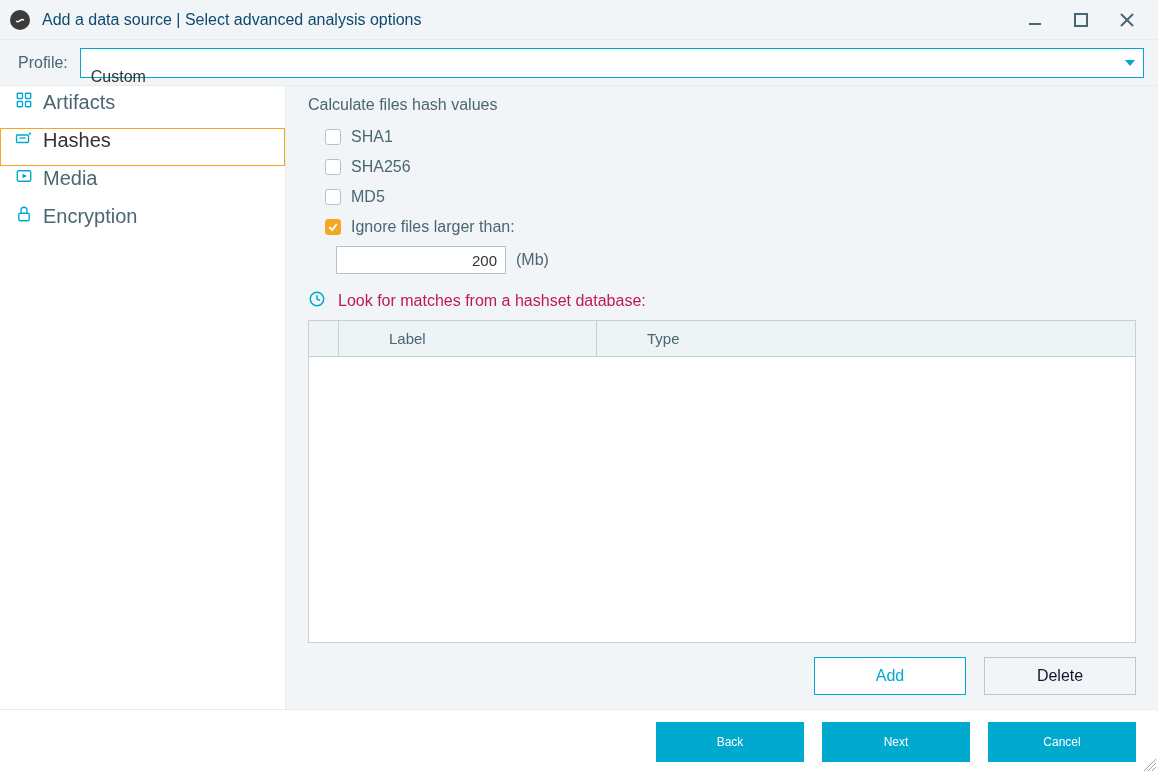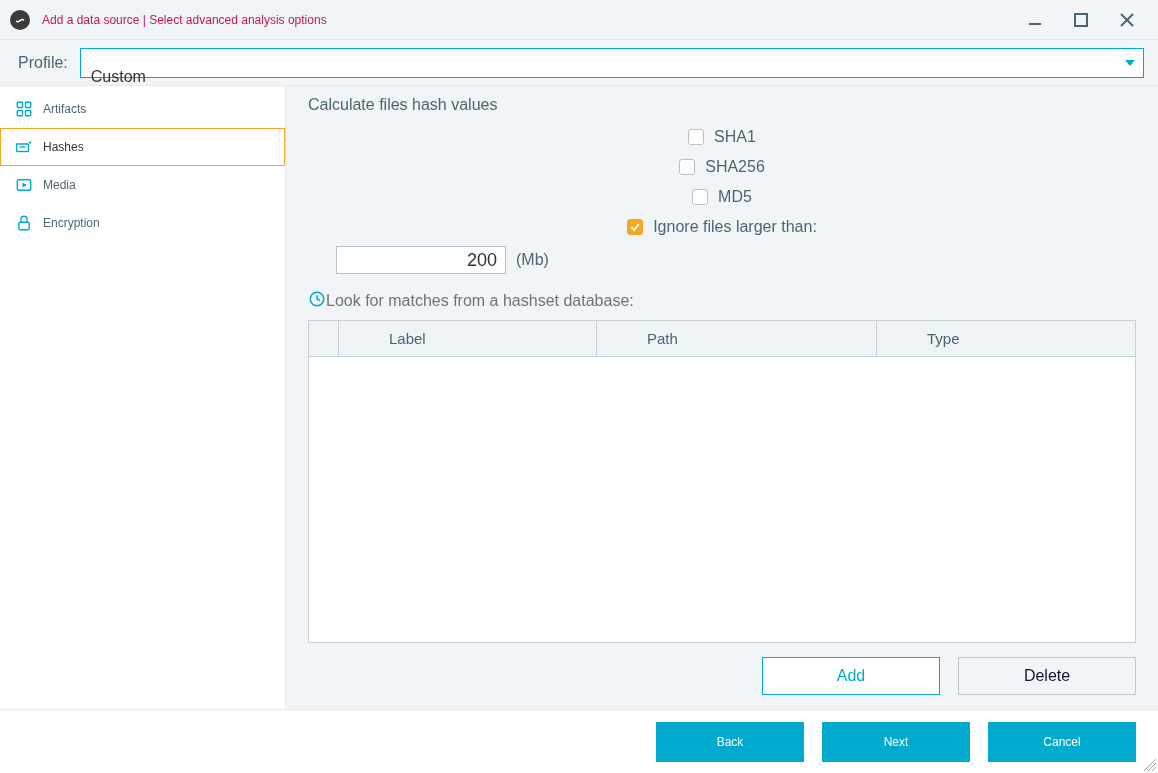--- a/index.html
+++ b/index.html
@@ -22,21 +22,21 @@
     border-bottom: 1px solid #e6ebee;
   }
   .titlebar .app-icon {
     width: 20px; height: 20px;
     background: #3b3b3b;
     border-radius: 50%;
     display: flex; align-items: center; justify-content: center;
     margin-right: 12px;
   }
   .titlebar .app-icon svg { width: 14px; height: 14px; }
-  .titlebar .title-text { color: #be185d; font-size: 12px; flex: 1; }
+  .titlebar .title-text { color: #0c4a6e; font-size: 16px; flex: 1; }
   .win-controls { display: flex; gap: 24px; padding-right: 10px; }
   .win-btn { width: 22px; height: 22px; display:flex; align-items:center; justify-content:center; cursor:pointer; color:#4b6673; }
   .win-btn svg { stroke: #4b6673; stroke-width: 2; fill:none; }
 
   .profile-row {
     height: 46px;
     background: #f1f5f7;
     display: flex;
     align-items: center;
     padding: 0 14px 0 18px;
@@ -71,23 +71,22 @@
 
   .sidebar {
     width: 286px;
     background: #fff;
     border-right: 1px solid #e6ebee;
     padding-top: 4px;
   }
   .side-item {
     height: 38px;
     display: flex;
-    align-items: center;
     padding: 0 14px;
-    font-size: 12px;
+    font-size: 20px;
     color: #4b6673;
     cursor: pointer;
     border: 1px solid transparent;
     gap: 10px;
   }
   .side-item.selected {
     border: 1px solid #f5a623;
     color: #333;
   }
   .side-icon { width: 18px; height: 18px; display:flex; align-items:center; justify-content:center; }
@@ -95,40 +94,40 @@
 
   .main {
     flex: 1;
     padding: 10px 22px 14px 22px;
     display: flex;
     flex-direction: column;
   }
   .section-title { color: #4b6673; font-size: 16px; margin-bottom: 8px; }
   .check-row {
     display: flex; align-items: center; gap: 10px;
-    margin: 6px 0;
-    color: #4b6673; font-size: 16px; justify-content: center;
+    margin: 6px 17px;
+    color: #4b6673; font-size: 16px;
   }
   .checkbox {
     width: 16px; height: 16px; border: 1.5px solid #b6c2c9; border-radius: 3px;
     background: #fff; display:flex; align-items:center; justify-content:center;
     cursor: pointer;
   }
   .checkbox.checked {
     background: #f5a623; border-color: #f5a623;
   }
   .checkbox.checked svg { stroke:#fff; stroke-width:2.5; fill:none; }
   .ignore-row { display:flex; align-items:center; gap:10px; margin: 4px 0 10px 28px; }
   .ignore-input {
     width: 170px; height: 28px; border:1px solid #b6c2c9; background:#fff;
-    text-align: right; padding: 0 8px; font-size: 18px; color:#333;
+    text-align: right; padding: 0 8px; font-size: 15px; color:#333;
   }
   .unit { color:#4b6673; font-size:16px; }
 
-  .hashset-row { display:flex; align-items:center; gap:0; color:#737373; font-size:16px; margin: 6px 0 8px 0; }
+  .hashset-row { display:flex; align-items:center; gap:12px; color:#be185d; font-size:16px; margin: 6px 0 8px 0; }
   .hashset-row svg { stroke:#00a9ce; fill:none; stroke-width:2; }
 
   .table-wrap {
     flex: 1;
     border: 1px solid #c7d0d6;
     background: #fff;
     display:flex; flex-direction:column;
     min-height: 280px;
   }
   .thead {
@@ -147,21 +146,21 @@
   .th.label { width: 220px; }
   .th.path { flex: 1; }
   .th.type { width: 220px; border-right: none; }
   .tbody { flex:1; background:#fff; }
 
   .table-buttons {
     display:flex; justify-content:flex-end; gap:18px;
     margin-top: 14px;
   }
   .btn-outline {
-    width: 178px; height: 38px;
+    width: 152px; height: 38px;
     background:#fff; border:1px solid #00a9ce;
     color:#00a9ce; font-size:16px;
     display:flex; align-items:center; justify-content:center;
     cursor:pointer;
   }
   .btn-outline.disabled {
     border-color:#c0c8cd; color:#0f172a; background:#f1f5f7; cursor:default;
   }
 
   .footer {
@@ -302,21 +301,20 @@
             <polyline points="12,7 12,12 16,14"></polyline>
           </svg>
       </span>
       <span>Look for matches from a hashset database:</span>
     </div>
 
     <div class="table-wrap">
       <div class="thead">
         <div class="th cb"></div>
         <div class="th label">Label</div>
-        <div class="th path">Path</div>
         <div class="th type">Type</div>
       </div>
       <div class="tbody"></div>
     </div>
 
     <div class="table-buttons">
       <div class="btn-outline">Add</div>
       <div class="btn-outline disabled">Delete</div>
     </div>
   </div>

